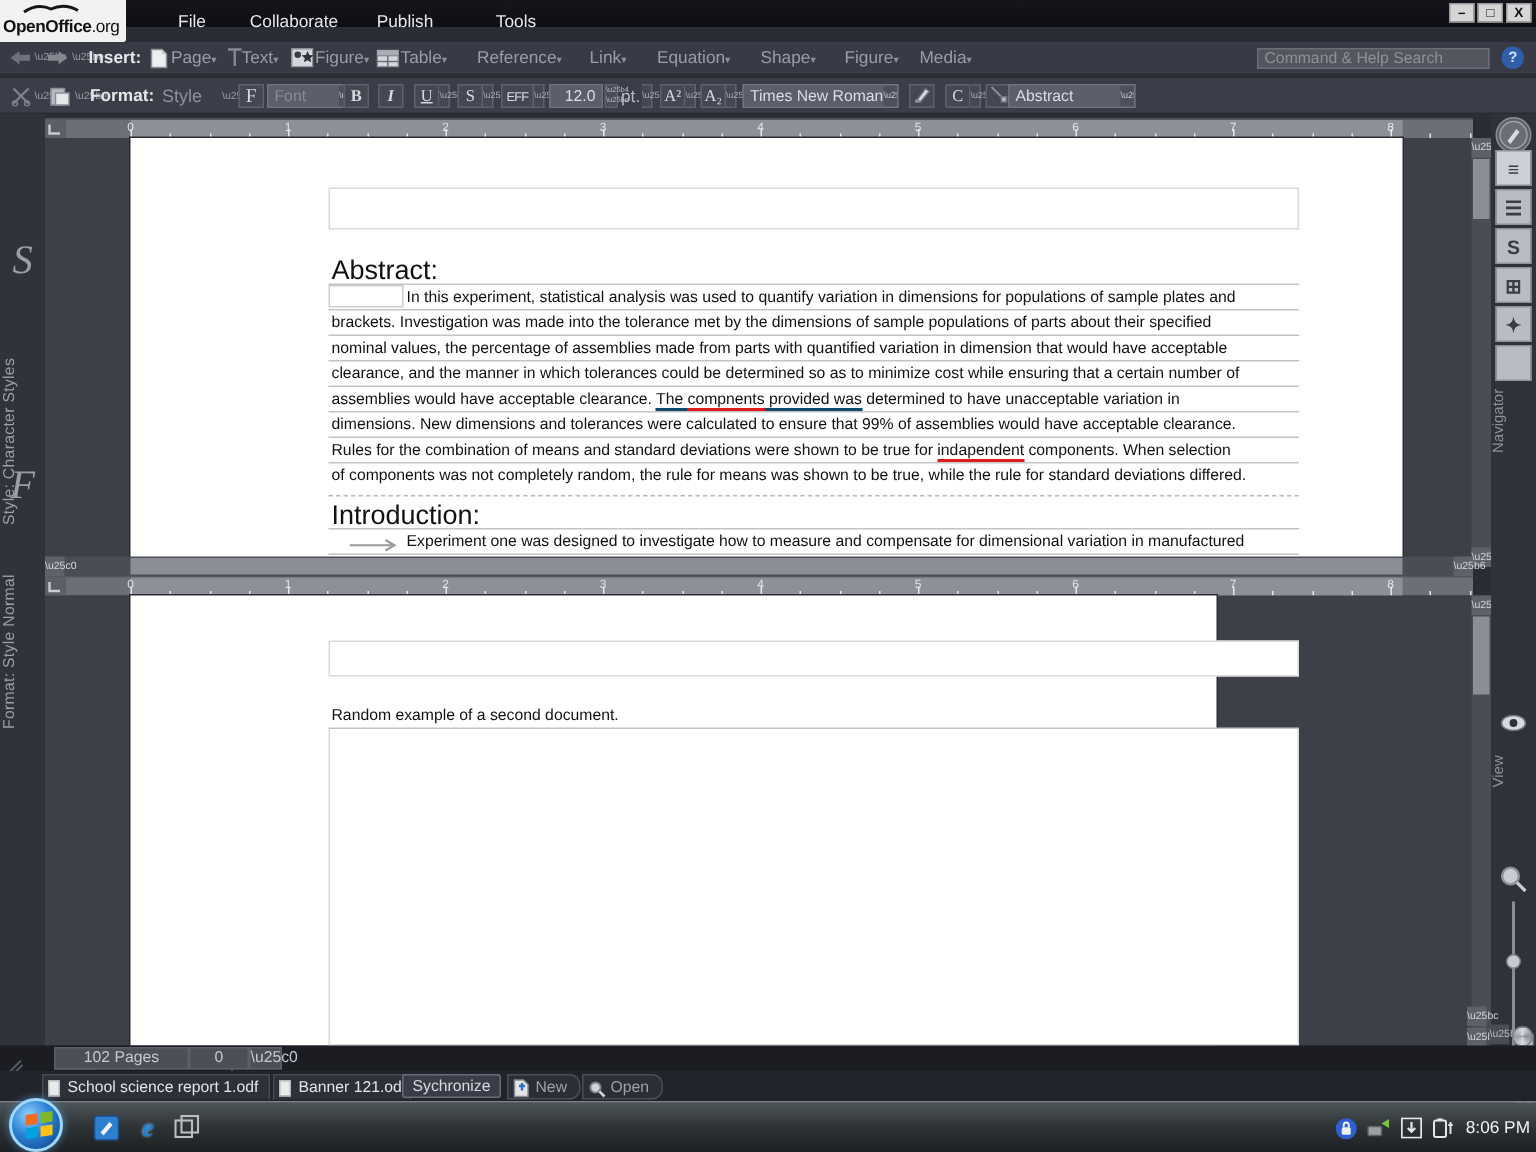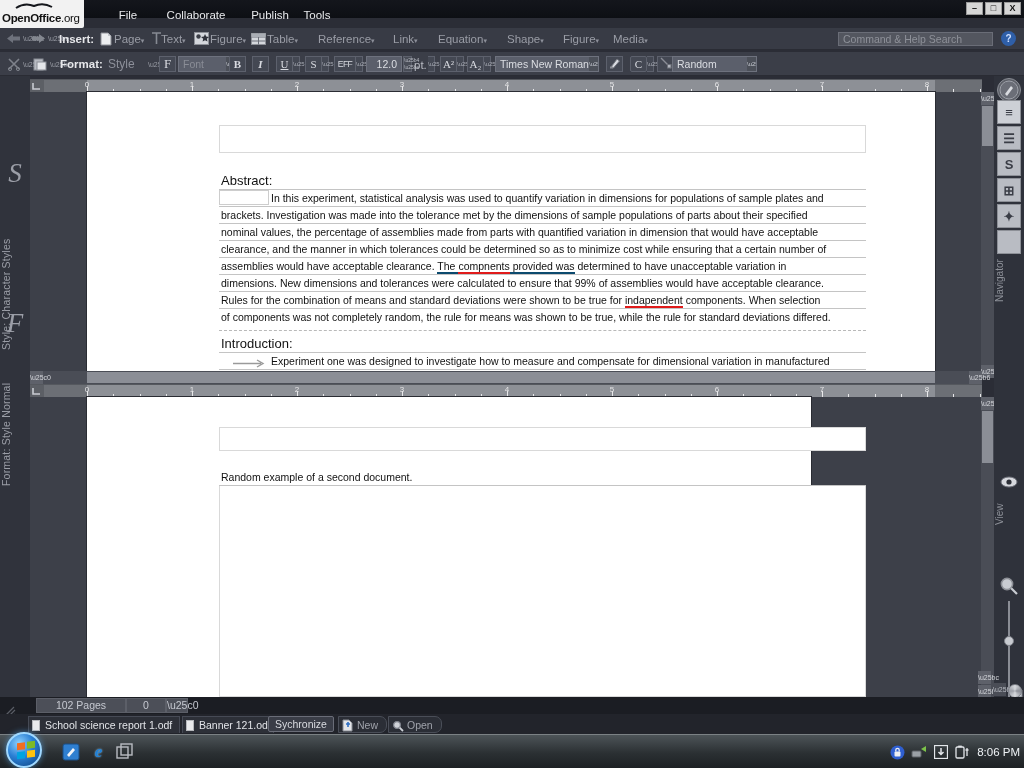--- a/index.html
+++ b/index.html
@@ -164,21 +164,21 @@
   .doc-line{
     position:absolute; left:0; width:100%;
     border-bottom:1px solid #c4c4c4;
     color:#111; font-family:"Liberation Sans", sans-serif;
     font-size:10.5px; line-height:16px; white-space:nowrap;
     padding-left:2px;
   }
   .doc-head{
     position:absolute; color:#111;
     font-family:"Liberation Sans", sans-serif;
-    font-size:13px; line-height:17px;
+    font-size:18px; line-height:17px;
     border-bottom:1px solid #c4c4c4; width:100%;
     padding-left:2px;
   }
   .para-dash{
     position:absolute; width:100%; border-bottom:1px dashed #b9b9b9;
   }
   .indentbox{
     position:absolute; border:1px solid #cdcdcd;
   }
   .misspell{ border-bottom:2px solid #e01b1b; padding-bottom:0px; }
@@ -336,21 +336,21 @@
           <path d="M2 7 Q11 1 20 5 Q29 1 38 6" stroke="#15171c" stroke-width="2" fill="none"></path>
         </svg>
     </div>
     <div class="logo-text"><span>OpenOffice</span><span class="org">.org</span></div>
   </div>
 
   <div class="menubar" id="menubar">
       <div class="menu-item" style="left: 20px; width: 48px;"><span>File</span></div>
       <div class="menu-item" style="left: 68px; width: 88px;"><span>Collaborate</span></div>
       <div class="menu-item" style="left: 156px; width: 60px;"><span>Publish</span></div>
-      <div class="menu-item" style="left: 205px; width: 56px;"><span>Tools</span></div>
+      <div class="menu-item" style="left: 232px; width: 56px;"><span>Tools</span></div>
     </div>
 
   <div class="toolbar row1">
     <div class="icon-sq" style="left:6px;">
       <svg width="15" height="11" viewBox="0 0 15 11">
           <path d="M7 1 L1 5.5 L7 10 L7 7.5 L14 7.5 L14 3.5 L7 3.5 Z" fill="#6e727c"></path>
         </svg>
     </div>
     <div class="tb-btn" style="left:23px;font-size:7px;">\u25be</div>
     <div class="icon-sq" style="left:31px;">
@@ -452,21 +452,21 @@
         </svg>
     </div>
     <div class="fmt-btn" style="left:630px;border-radius:2px;font-family:'Liberation Serif',serif;">C</div>
     <div class="mini-caret" style="left:647px;">\u25be</div>
     <div class="fmt-btn" style="left:657px;">
       <svg width="12" height="12" viewBox="0 0 12 12">
           <path d="M1 1 L9 9 M9 9 L11 11" stroke="#8a8d96" stroke-width="1.4"></path>
           <rect x="7.5" y="7.5" width="3.5" height="3.5" fill="#b4b7bf" stroke="#6f727b"></rect>
         </svg>
     </div>
-    <div class="combo" style="left:672px;width:85px;"><span>Random</span><span class="cb-caret">\u25be</span></div>
+    <div class="combo" style="left:672px;width:85px;"><span>Abstract</span><span class="cb-caret">\u25be</span></div>
   </div>
 
   <div class="searchbox" title="Command &amp; Help Search"><span>Command &amp; Help Search</span></div>
   <div class="helpq"><span>?</span></div>
 
   <div class="leftdock" id="leftdock">
       <div class="vglyph" style="top: 80px;">S</div>
       <div class="vlabel" style="top: 118px; height: 200px;">Style: Character Styles</div>
       <div class="vglyph" style="top: 230px;">F</div>
       <div class="vlabel" style="top: 268px; height: 180px;">Format: Style Normal</div>

